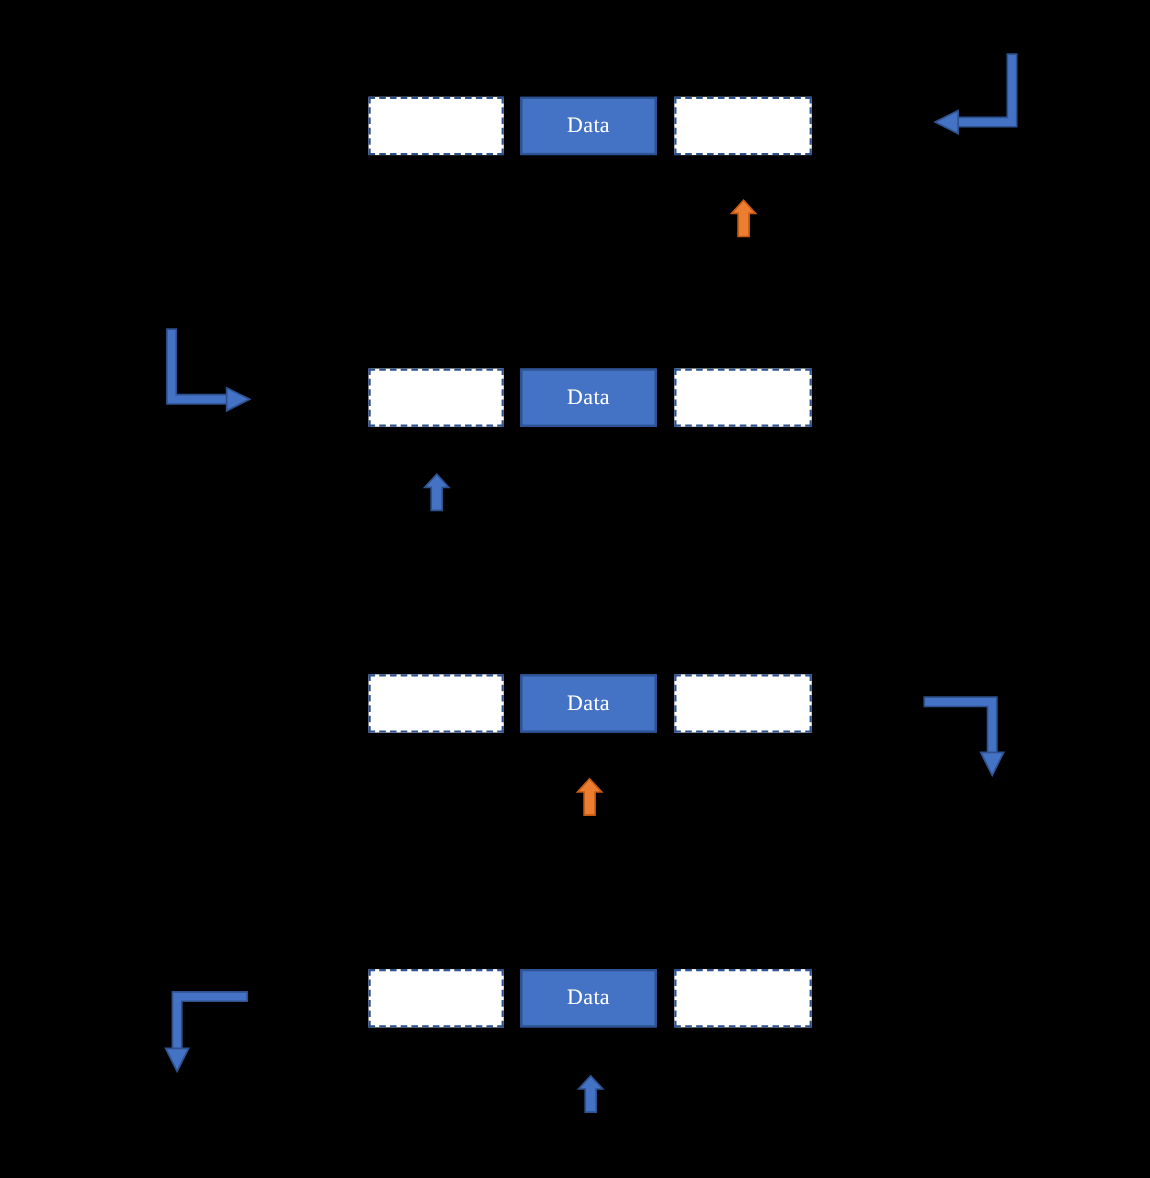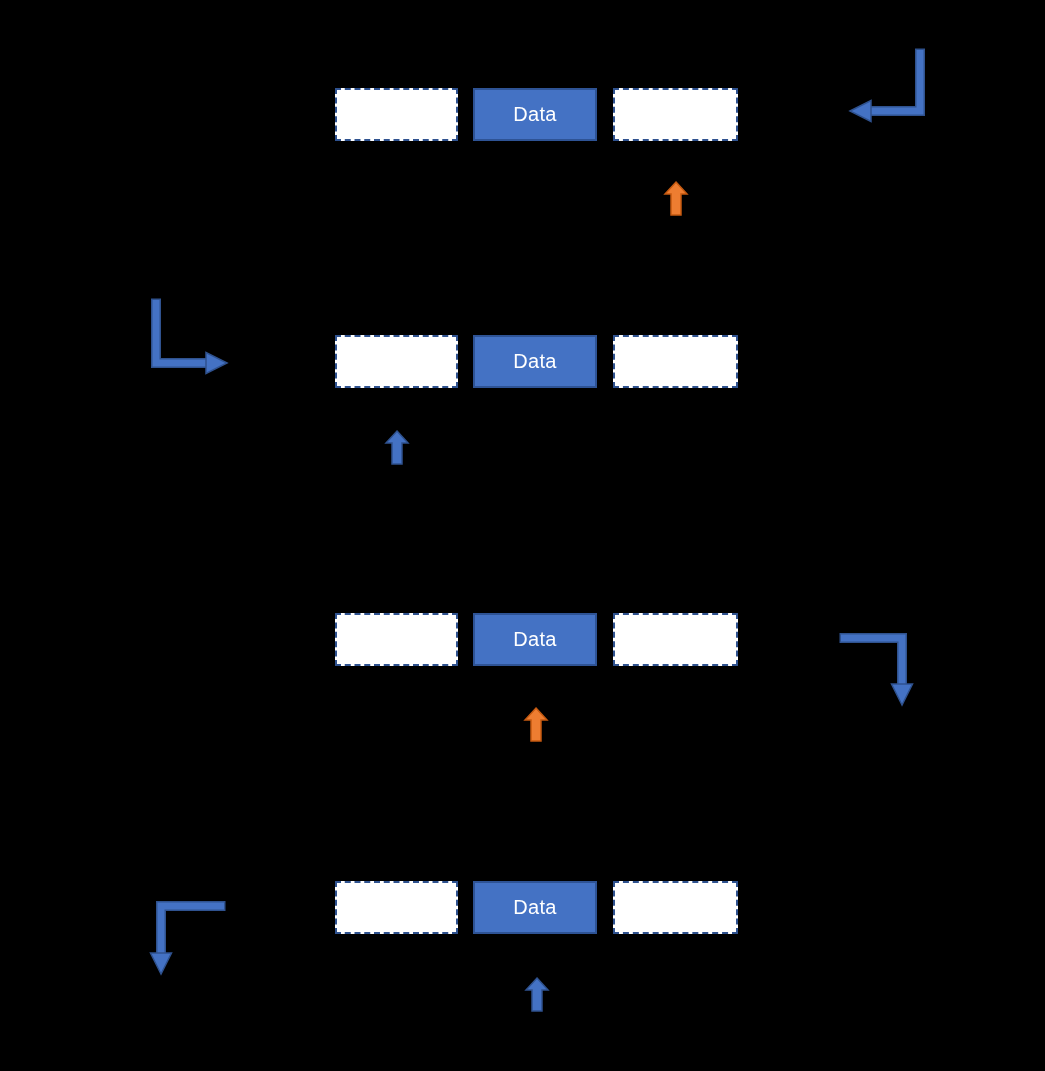--- a/index.html
+++ b/index.html
@@ -1,18 +1,18 @@
 <!DOCTYPE html>
 <html><head>
 <meta charset="utf-8">
 <style>
   html,body{margin:0;padding:0;background:#000;}
   .canvas{
     position:relative;width:1045px;height:1071px;background:#000000;
-    overflow:hidden;font-family:Liberation Sans, sans-serif;
+    overflow:hidden;font-family:Liberation Serif, serif;
   }
   .box{position:absolute;height:53px;box-sizing:border-box;}
   .pointer-box{background:#ffffff;border:2px dashed #2F528F;}
   .data-box{
     background:#4472C4;border:2px solid #2E5395;color:#ffffff;
     display:flex;align-items:center;justify-content:center;
     font-size:20px;letter-spacing:0.3px;
   }
   .col-prev{left:335px;width:123px;}
   .col-data{left:473px;width:124px;}

